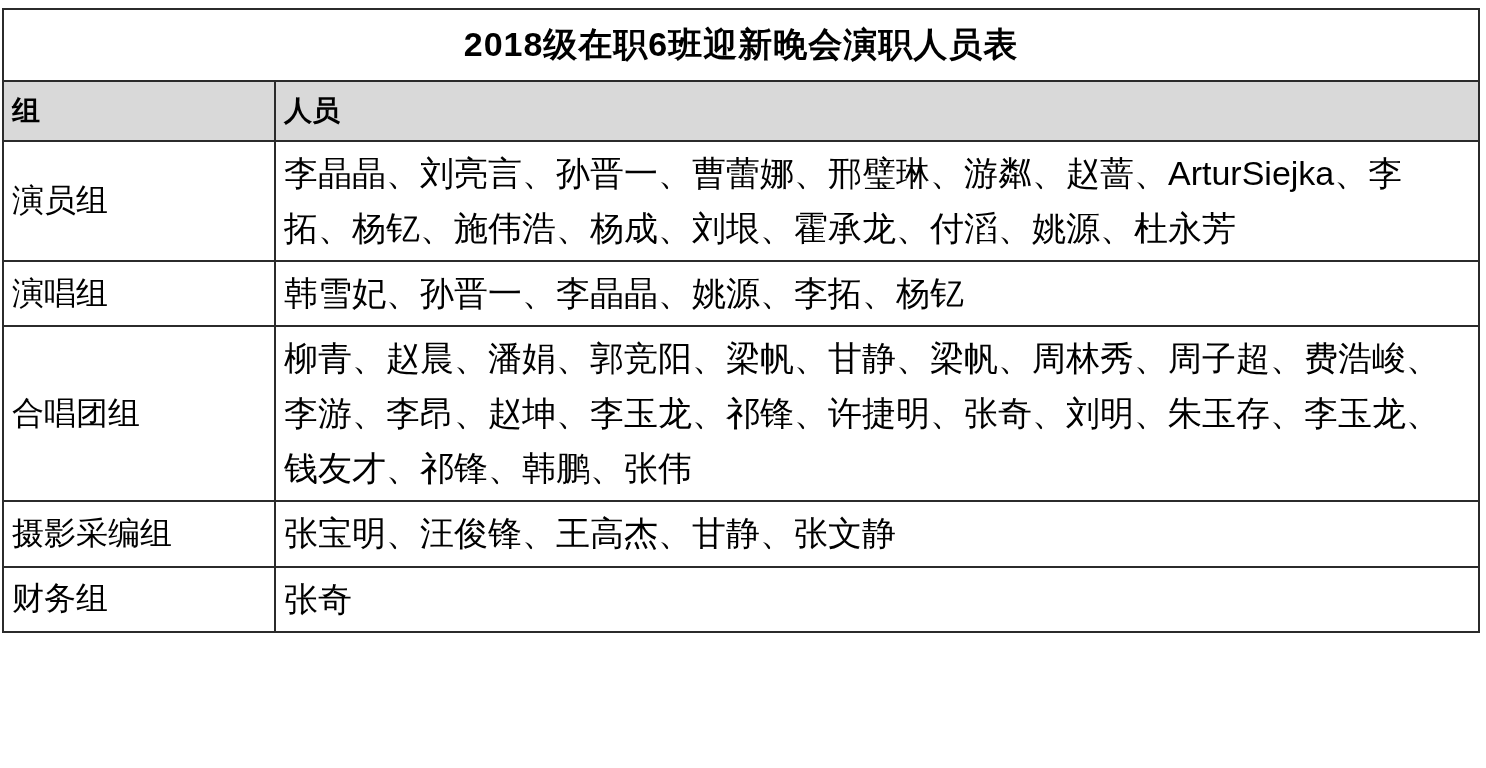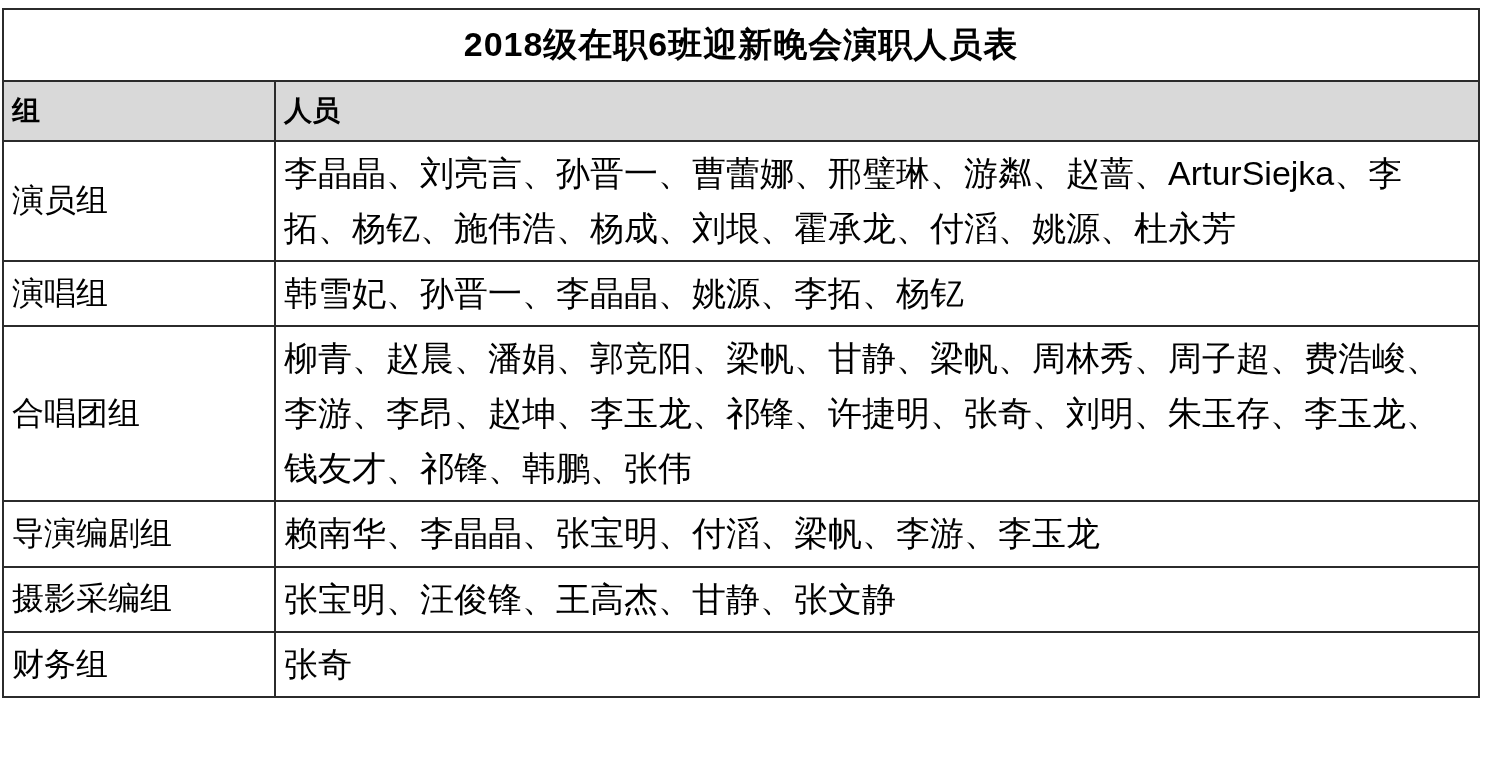--- a/index.html
+++ b/index.html
@@ -93,24 +93,20 @@
         <td class="people-cell">李晶晶、刘亮言、孙晋一、曹蕾娜、邢璧琳、游粼、赵蔷、ArturSiejka、李拓、杨钇、施伟浩、杨成、刘垠、霍承龙、付滔、姚源、杜永芳</td>
       </tr>
       <tr class="r-singers">
         <td class="group-cell">演唱组</td>
         <td class="people-cell">韩雪妃、孙晋一、李晶晶、姚源、李拓、杨钇</td>
       </tr>
       <tr class="r-chorus row-tall">
         <td class="group-cell">合唱团组</td>
         <td class="people-cell">柳青、赵晨、潘娟、郭竞阳、梁帆、甘静、梁帆、周林秀、周子超、费浩峻、李游、李昂、赵坤、李玉龙、祁锋、许捷明、张奇、刘明、朱玉存、李玉龙、钱友才、祁锋、韩鹏、张伟</td>
       </tr>
-      <tr class="r-director">
-        <td class="group-cell">导演编剧组</td>
-        <td class="people-cell">赖南华、李晶晶、张宝明、付滔、梁帆、李游、李玉龙</td>
-      </tr>
       <tr class="r-photo">
         <td class="group-cell">摄影采编组</td>
         <td class="people-cell">张宝明、汪俊锋、王高杰、甘静、张文静</td>
       </tr>
       <tr class="r-finance">
         <td class="group-cell">财务组</td>
         <td class="people-cell">张奇</td>
       </tr>
     </tbody>
   </table>

